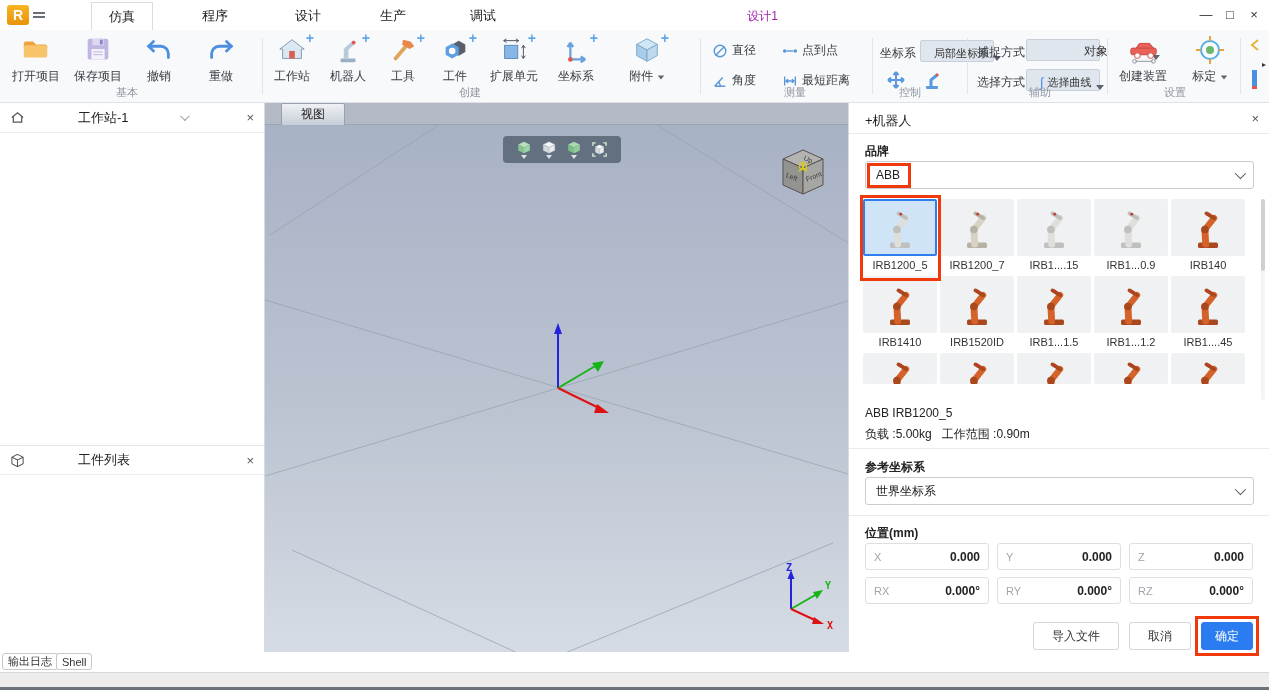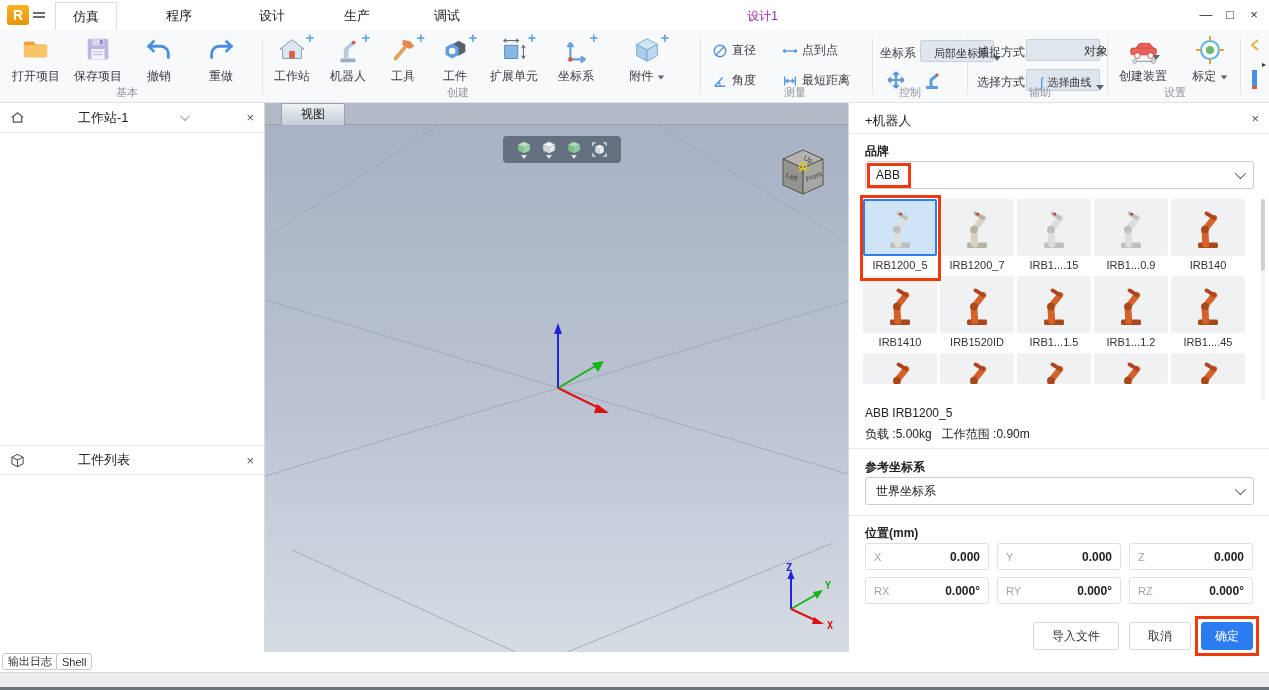--- a/index.html
+++ b/index.html
@@ -6,21 +6,21 @@
   html,body { width:1269px; height:690px; overflow:hidden; }
   body { position:relative; font-family:"Liberation Sans","DejaVu Sans",sans-serif; font-size:12px; color:#333; background:#fff; }
   .abs { position:absolute; }
 
   
   .titlebar { position:absolute; left:0; top:0; width:1269px; height:30px; background:#fff; }
   .logo { position:absolute; left:7px; top:5px; width:22px; height:20px; border-radius:3px;
           background:linear-gradient(180deg,#f8b423,#e89308); color:#fff; font-weight:bold; font-size:14px;
           display:flex; align-items:center; justify-content:center; }
   .menu-lines { position:absolute; left:33px; top:12px; width:12px; height:2px; background:#6a6f76; box-shadow:0 4px 0 #6a6f76; }
-  .apptab { position:absolute; top:2px; height:28px; display:flex; align-items:center; justify-content:center; font-size:13px; color:#222; }
+  .apptab { position:absolute; top:2px; height:28px; display:flex; align-items:center; justify-content:center; font-size:13px; color:#222;margin-left:36px; }
   .apptab.active { background:#fff; border:1px solid #dcdcdc; border-bottom:none; }
   .doc-title { position:absolute; left:715px; top:8px; width:95px; text-align:center; color:#a21caf; }
   .winbtn { position:absolute; top:5px; width:18px; height:18px; display:flex; align-items:center; justify-content:center; font-size:13px; color:#333; }
 
   
   .ribbon { position:absolute; left:0; top:30px; width:1269px; height:73px; background:#f8f9fb; border-bottom:1px solid #dfe2e6; }
   .ritem { position:absolute; top:5px; display:flex; flex-direction:column; align-items:center; }
   .ritem .ric { width:30px; height:30px; position:relative; }
   .ritem .lbl { margin-top:3px; font-size:12px; color:#3b4046; white-space:nowrap; }
   .plus { position:absolute; top:-4px; right:-7px; color:#62a6ea; font-size:14px; font-weight:bold; line-height:1; }
@@ -225,21 +225,21 @@
     <span class="ric">
       <svg viewBox="0 0 32 32" width="30" height="30">
           <path d="M16 4l11 6-11 6L5 10z" fill="#cfe6f7" stroke="#7fa8c8"></path>
           <path d="M5 10v12l11 6V16z" fill="#a8cdea" stroke="#7fa8c8"></path>
           <path d="M27 10v12l-11 6V16z" fill="#bcd9f0" stroke="#7fa8c8"></path>
         </svg>
       <span class="plus">+</span>
     </span>
     <span class="lbl"><span>附件</span> <span class="caret" style="transform:scale(.8);"></span></span>
   </div>
-  <div class="grp-label" style="left:428px;width:60px;">创建</div>
+  <div class="grp-label" style="left:440px;width:60px;">创建</div>
   <div class="rsep" style="left:700px;"></div>
 
   <div class="mini" style="left:712px;top:12px;">
     <svg viewBox="0 0 18 18" width="16" height="16" fill="none" stroke="#5a96d8" stroke-width="1.6">
         <circle cx="9" cy="9" r="6.5"></circle>
         <path d="M4 14L14 4"></path>
       </svg>
     <span>直径</span>
   </div>
   <div class="mini" style="left:782px;top:12px;">

